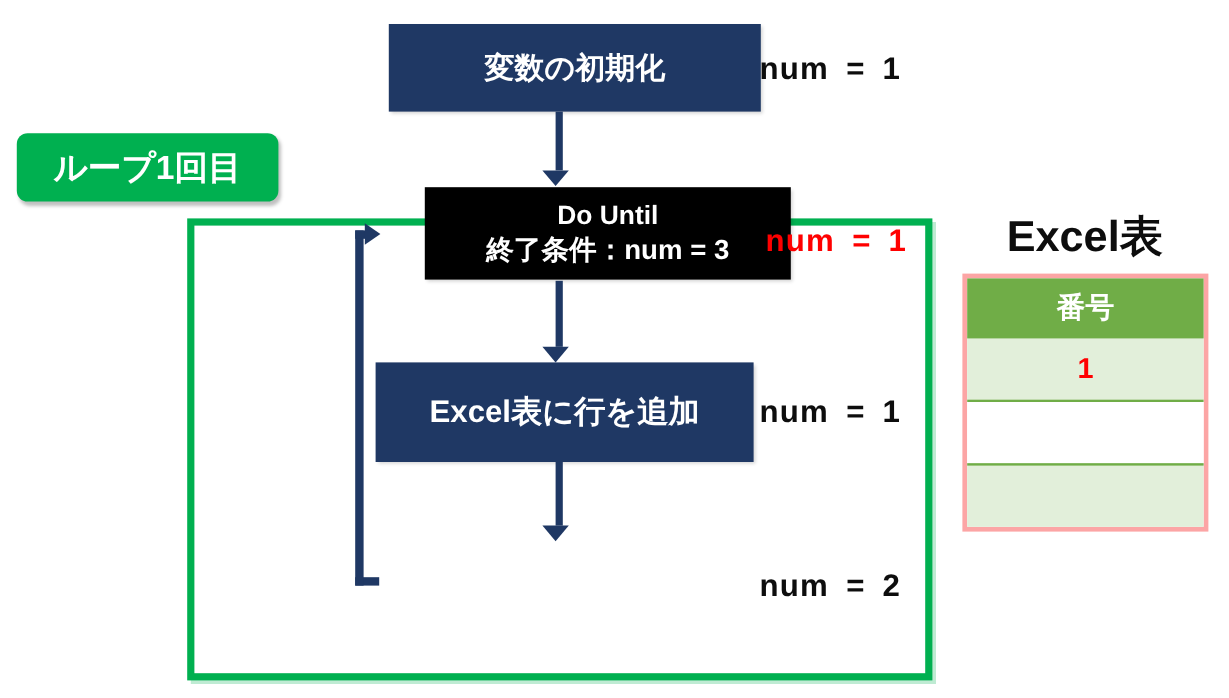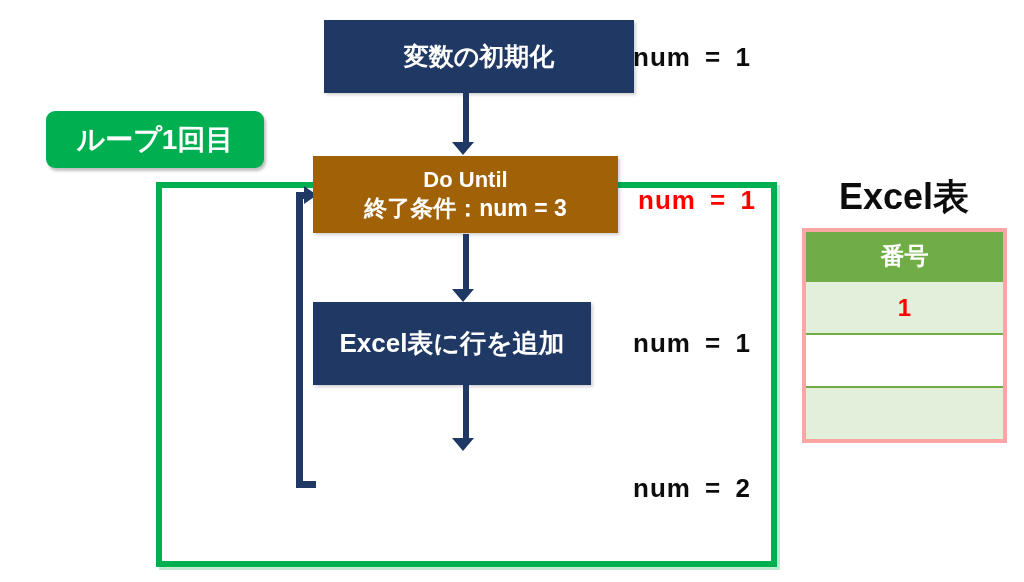--- a/index.html
+++ b/index.html
@@ -23,38 +23,37 @@
 
   
   .loop-label {
     left: 14px; top: 111px; width: 218px; height: 57px;
     background: #00b050;
     border-radius: 9px;
     box-shadow: 2px 3px 3px rgba(0,0,0,0.25);
     display: flex; align-items: center; justify-content: center;
     color: #ffffff; font-weight: bold; font-size: 28px;
     z-index: 3;
-    margin-left: 32px;
   }
 
   
   .node {
     display: flex; flex-direction: column;
     align-items: center; justify-content: center;
     color: #ffffff; font-weight: bold; text-align: center;
     box-shadow: 2px 2px 3px rgba(0,0,0,0.18);
     z-index: 2;
   }
   .navy { background: #1f3864; }
-  .greenbox { background: #a16207; }
+  .greenbox { background: #000000; margin-left: 41px; }
   .node-init   { left: 313px; top: 20px;  width: 310px; height: 73px; font-size: 25px; margin-left: 11px; }
   .node-until  { left: 313px; top: 156px; width: 305px; height: 77px; line-height: 1.28; }
   .node-until .l1 { font-size: 22px; }
   .node-until .l2 { font-size: 23px; }
-  .node-addrow { left: 313px; top: 302px; width: 278px; height: 83px; font-size: 26px; }
+  .node-addrow { left: 313px; top: 302px; width: 315px; height: 83px; font-size: 26px; }
   .node-setvar { left: 313px; top: 452px; width: 310px; height: 85px; font-size: 24px; line-height: 1.2; }
 
   
   .vline { width: 6px; background: #1f3864; z-index: 2; }
   .vhead {
     width: 0; height: 0; z-index: 2;
     border-left: 11px solid transparent;
     border-right: 11px solid transparent;
     border-top: 13px solid #1f3864;
   }

